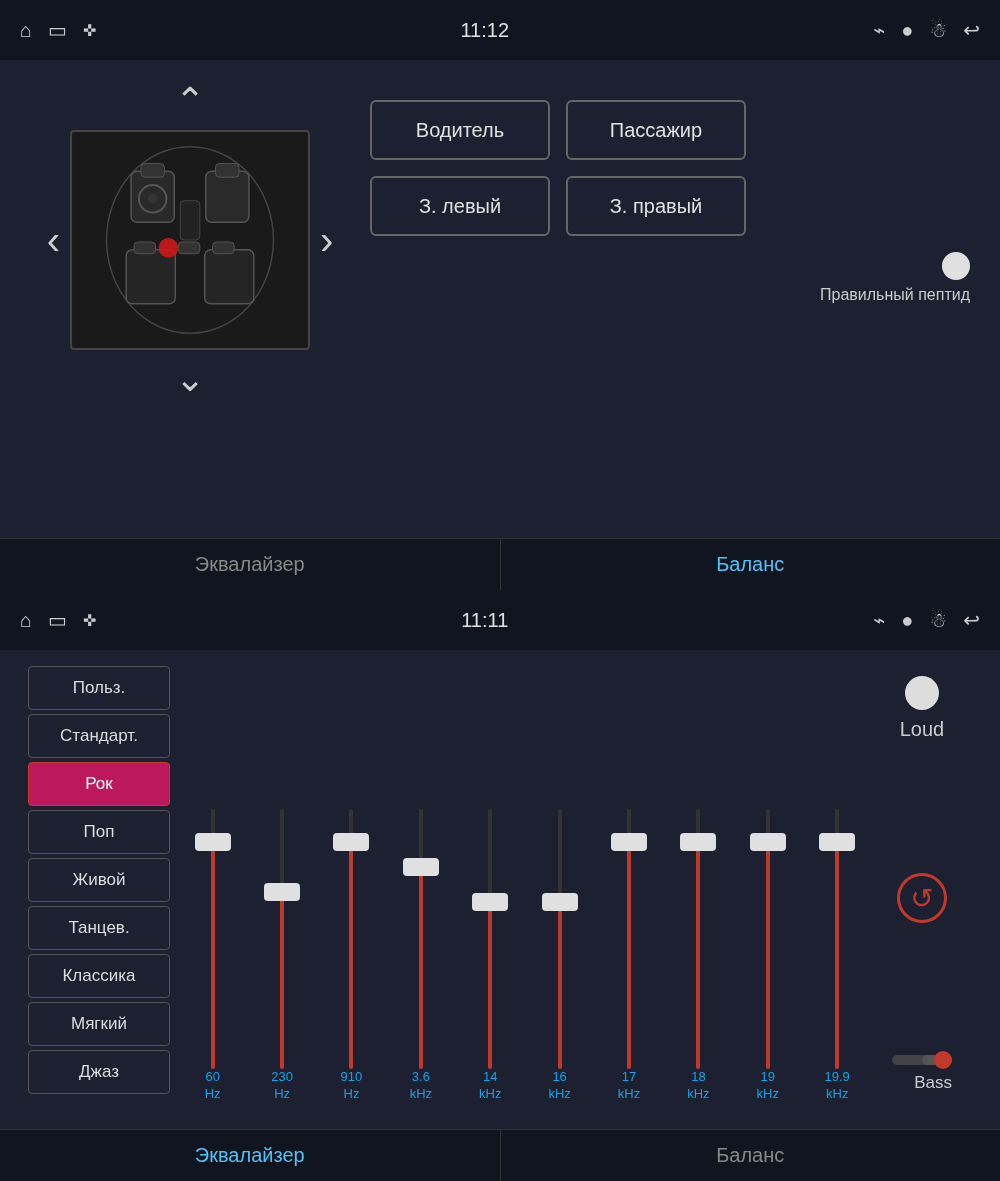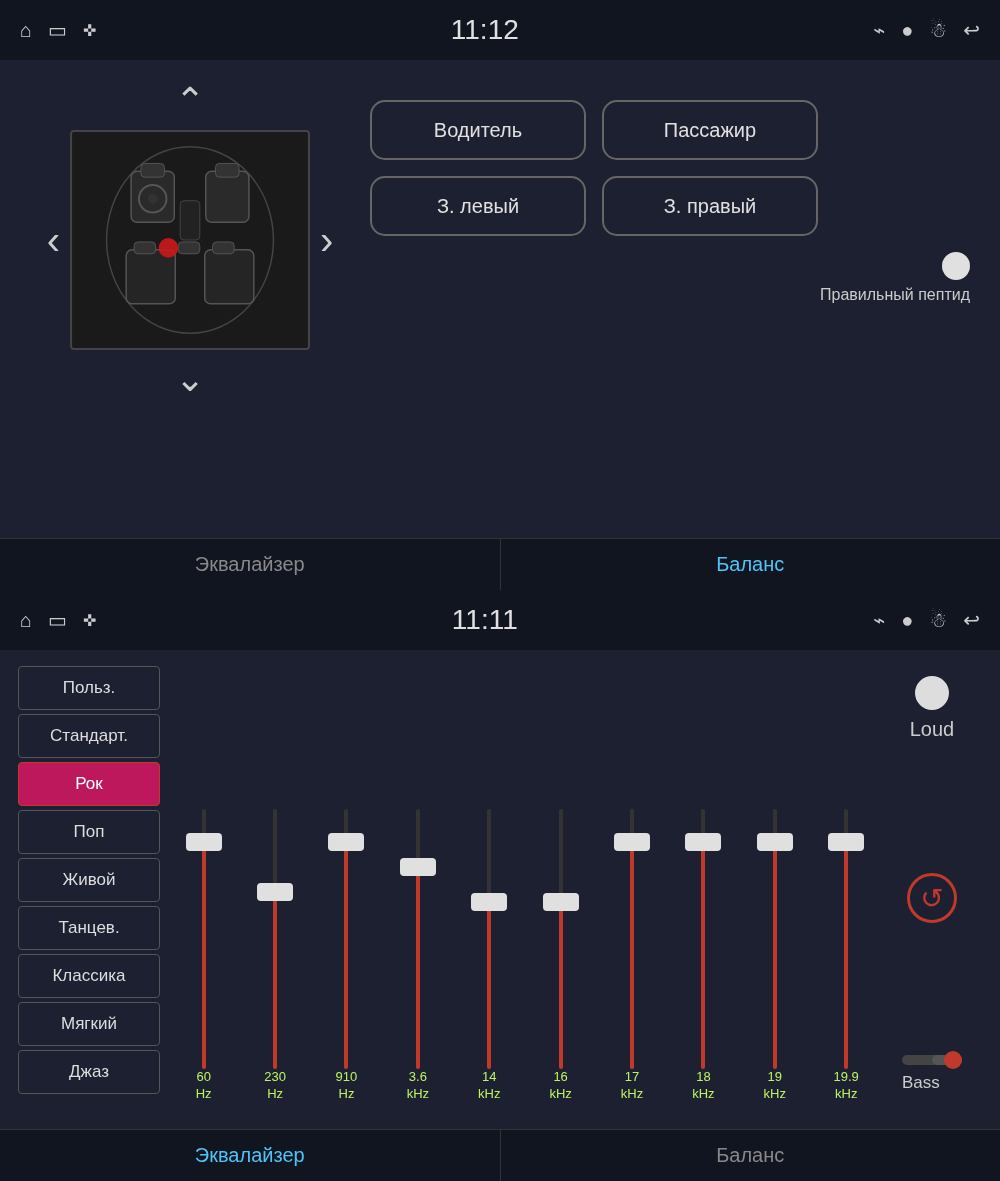--- a/index.html
+++ b/index.html
@@ -28,21 +28,21 @@
       align-items: center;
       justify-content: space-between;
       padding: 0 20px;
     }
     .status-bar-left, .status-bar-right {
       display: flex;
       align-items: center;
       gap: 16px;
     }
     .status-bar-center {
-      font-size: 28px;
+      font-size: 20px;
       font-weight: 500;
       color: #e0e0e0;
     }
     .status-icon {
       color: #ccc;
       font-size: 20px;
     }
 
     .balance-content {
       flex: 1;
@@ -94,25 +94,25 @@
       display: flex;
       flex-direction: column;
       gap: 16px;
       padding-top: 20px;
     }
     .seat-buttons-row {
       display: flex;
       gap: 16px;
     }
     .seat-btn {
-      width: 216px;
+      width: 180px;
       height: 60px;
       background: transparent;
       border: 2px solid #666;
-      border-radius: 15px;
+      border-radius: 6px;
       color: #e0e0e0;
       font-size: 20px;
       cursor: pointer;
       display: flex;
       align-items: center;
       justify-content: center;
     }
 
     .balance-indicator-area {
       display: flex;
@@ -161,21 +161,21 @@
       background: #1c2030;
       display: flex;
       flex-direction: column;
     }
 
     .eq-content {
       flex: 1;
       display: flex;
       flex-direction: row;
       gap: 0;
-      padding: 16px 18px;
+      padding: 16px 28px;
       overflow: hidden;
     }
 
     
     .preset-list {
       width: 150px;
       display: flex;
       flex-direction: column;
       gap: 4px;
       padding-right: 8px;
@@ -249,21 +249,21 @@
       position: absolute;
       left: 50%;
       transform: translateX(-50%);
       width: 36px;
       height: 18px;
       background: #e0e0e0;
       border-radius: 4px;
     }
     .slider-label {
       font-size: 13px;
-      color: #bef264;
+      color: #0ea5e9;
       text-align: center;
       line-height: 1.3;
     }
 
     
     .eq-right-controls {
       width: 100px;
       display: flex;
       flex-direction: column;
       align-items: center;
@@ -294,21 +294,21 @@
       display: flex;
       align-items: center;
       justify-content: center;
       cursor: pointer;
       color: #c0392b;
       font-size: 28px;
     }
     .bass-control {
       display: flex;
       flex-direction: column;
-      align-items: flex-start;
+      align-items: flex-end;
       gap: 8px;
     }
     .bass-slider-row {
       display: flex;
       align-items: center;
       gap: 4px;
     }
     .bass-track {
       width: 60px;
       height: 10px;

